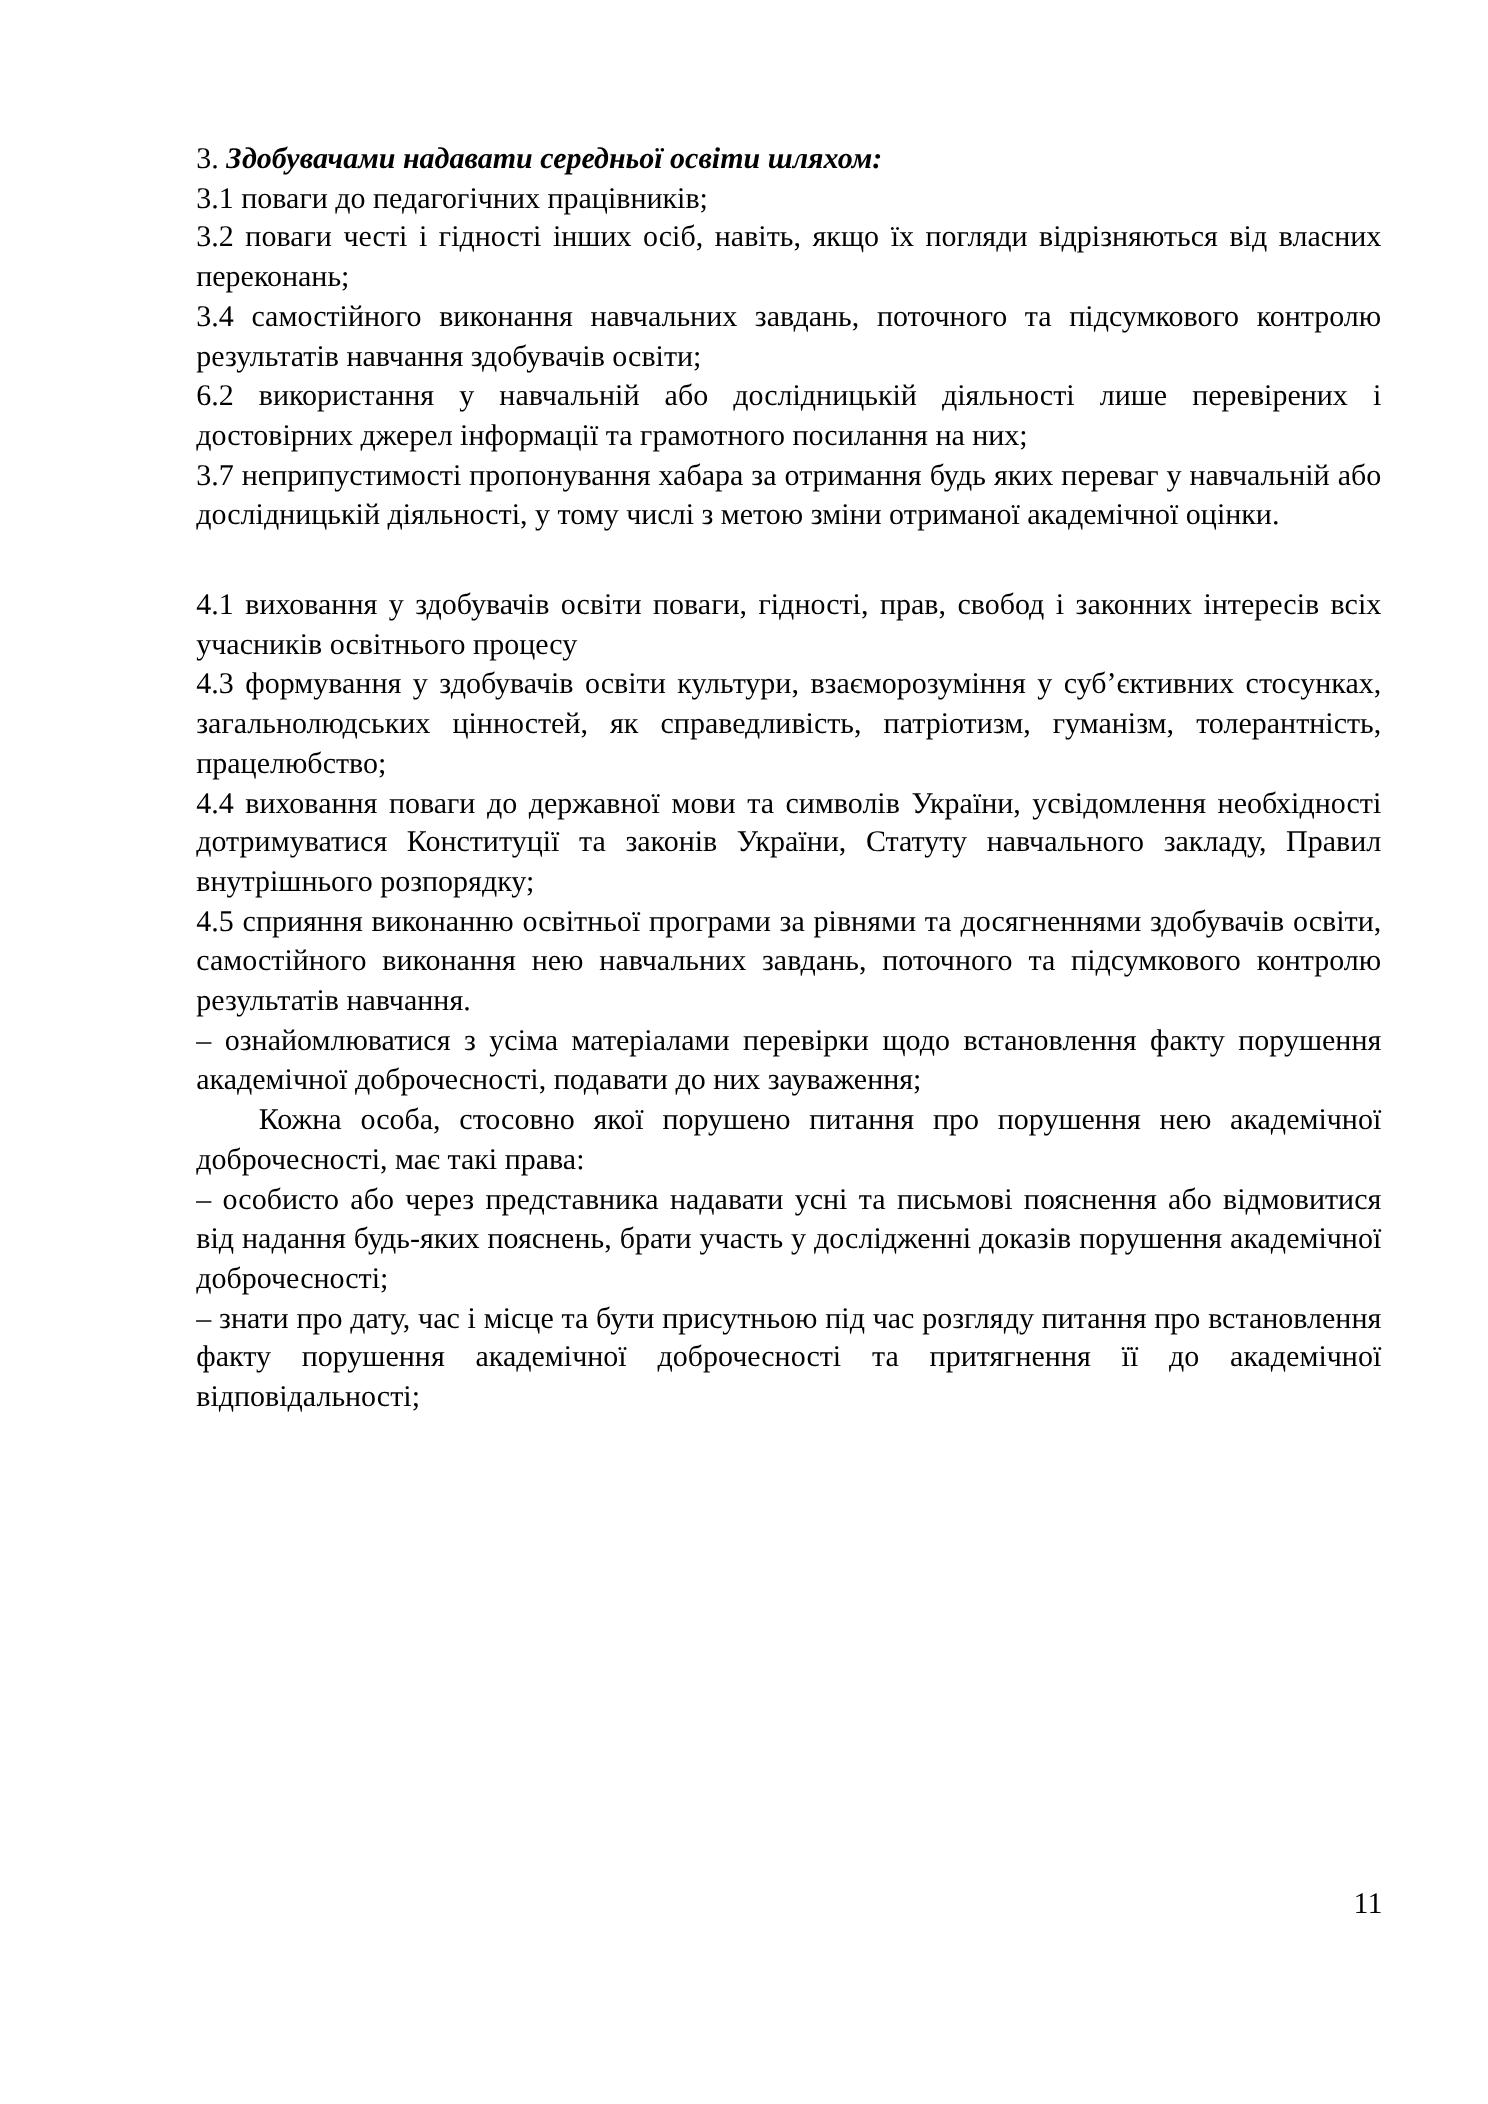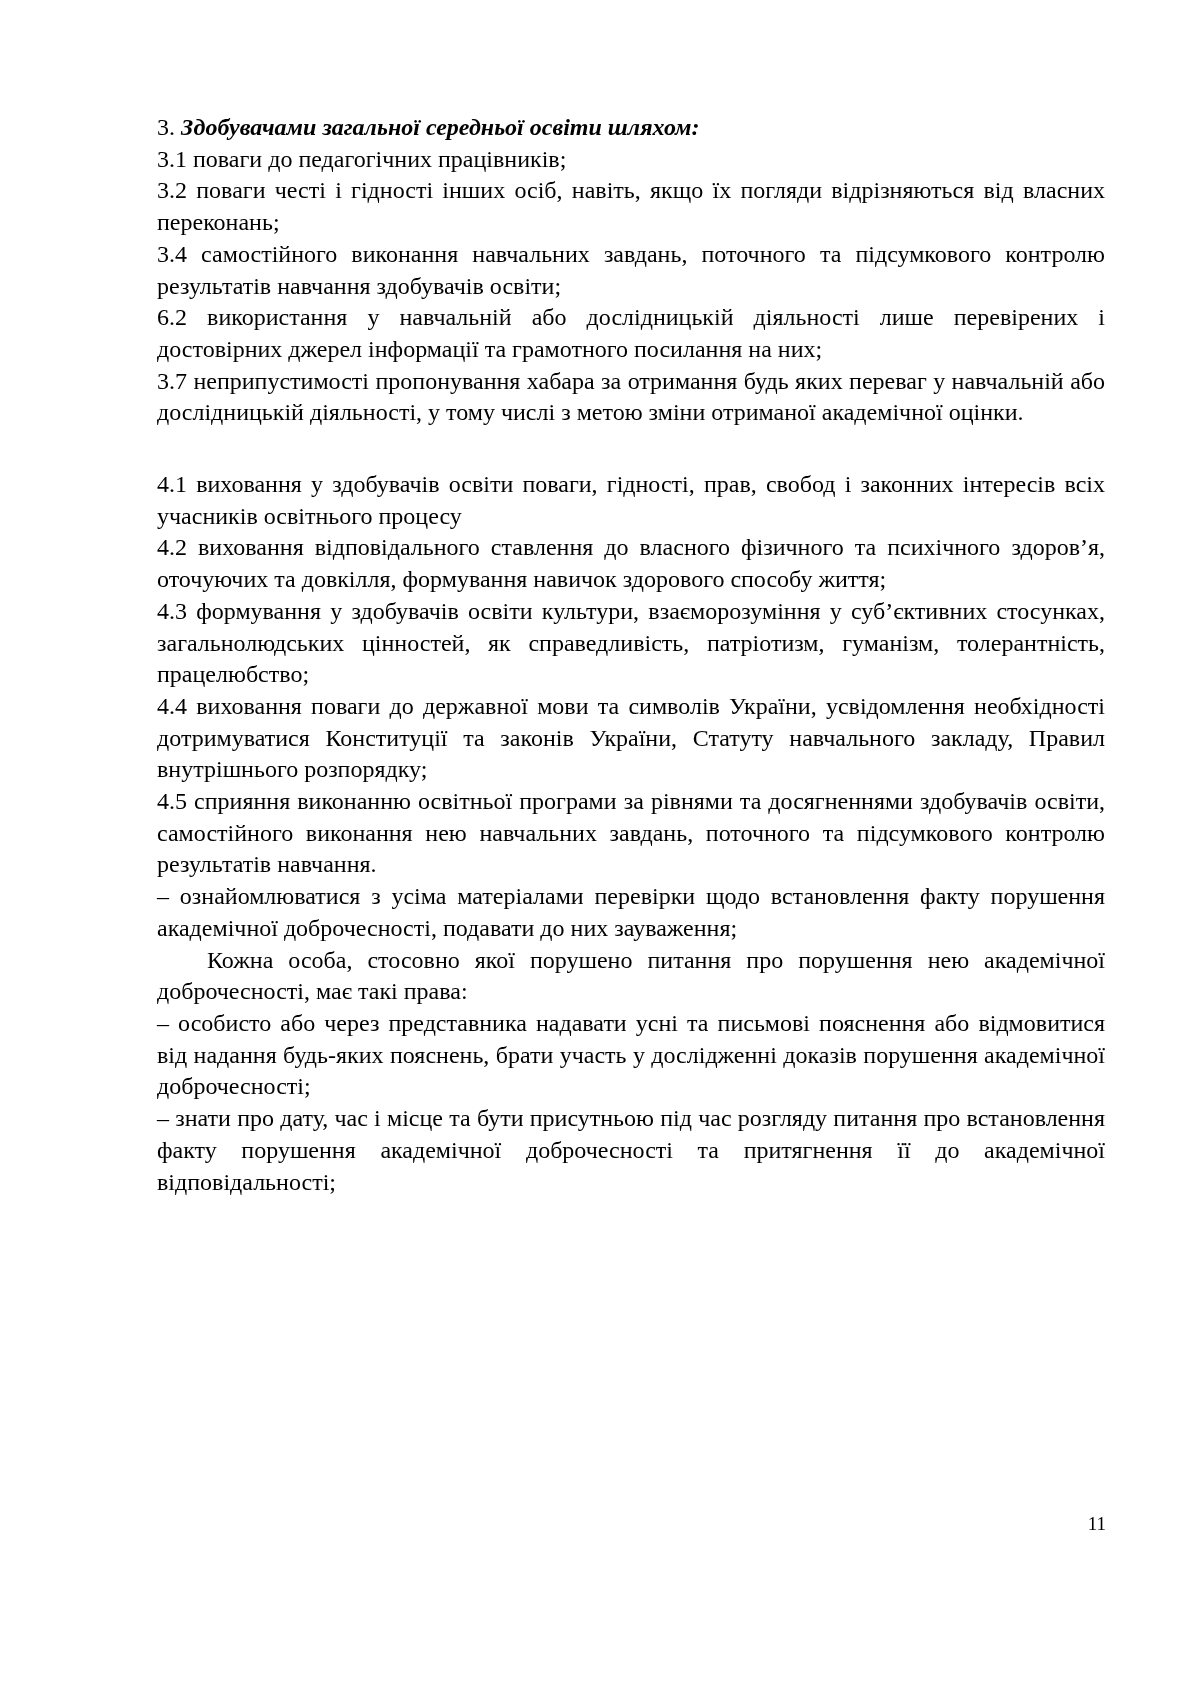--- a/index.html
+++ b/index.html
@@ -39,42 +39,41 @@
   .spacer {
     height: 40px;
   }
   .indent-first {
     text-indent: 50px;
   }
   .page-number {
     position: absolute;
     top: 1508px;
     right: 84px;
-    font-size: 19px;
+    font-size: 24px;
     line-height: 31.7px;
   }
 </style>
 </head>
 <body>
 
 <div class="text-block">
 
-  <p class="heading"><span class="num">3. </span><span class="bi">Здобувачами загальної середньої освіти шляхом:</span></p>
+  <p class="heading"><span class="num">3. </span><span class="bi">Здобувачами надавати середньої освіти шляхом:</span></p>
 
   <p class="para">3.1 поваги до педагогічних працівників;</p>
   <p class="para">3.2 поваги честі і гідності інших осіб, навіть, якщо їх погляди відрізняються від власних переконань;</p>
   <p class="para">3.4 самостійного виконання навчальних завдань, поточного та підсумкового контролю результатів навчання здобувачів освіти;</p>
   <p class="para">6.2 використання у навчальній або дослідницькій діяльності лише перевірених і достовірних джерел інформації та грамотного посилання на них;</p>
   <p class="para">3.7 неприпустимості пропонування хабара за отримання будь яких переваг у навчальній або дослідницькій діяльності, у тому числі з метою зміни отриманої академічної оцінки.</p>
 
   <div class="spacer"></div>
 
 
   <p class="para">4.1 виховання у здобувачів освіти поваги, гідності, прав, свобод і законних інтересів всіх учасників освітнього процесу</p>
-  <p class="para">4.2 виховання відповідального ставлення до власного фізичного та психічного здоров’я, оточуючих та довкілля, формування навичок здорового способу життя;</p>
   <p class="para">4.3 формування у здобувачів освіти культури, взаєморозуміння у суб’єктивних стосунках, загальнолюдських цінностей, як справедливість, патріотизм, гуманізм, толерантність, працелюбство;</p>
   <p class="para">4.4 виховання поваги до державної мови та символів України, усвідомлення необхідності дотримуватися Конституції та законів України, Статуту навчального закладу, Правил внутрішнього розпорядку;</p>
   <p class="para">4.5 сприяння виконанню освітньої програми за рівнями та досягненнями здобувачів освіти, самостійного виконання нею навчальних завдань, поточного та підсумкового контролю результатів навчання.</p>
 
   <p class="para">– ознайомлюватися з усіма матеріалами перевірки щодо встановлення факту порушення академічної доброчесності, подавати до них зауваження;</p>
 
   <p class="para indent-first">Кожна особа, стосовно якої порушено питання про порушення нею академічної доброчесності, має такі права:</p>
   <p class="para">– особисто або через представника надавати усні та письмові пояснення або відмовитися від надання будь-яких пояснень, брати участь у дослідженні доказів порушення академічної доброчесності;</p>
   <p class="para">– знати про дату, час і місце та бути присутньою під час розгляду питання про встановлення факту порушення академічної доброчесності та притягнення її до академічної відповідальності;</p>
 

